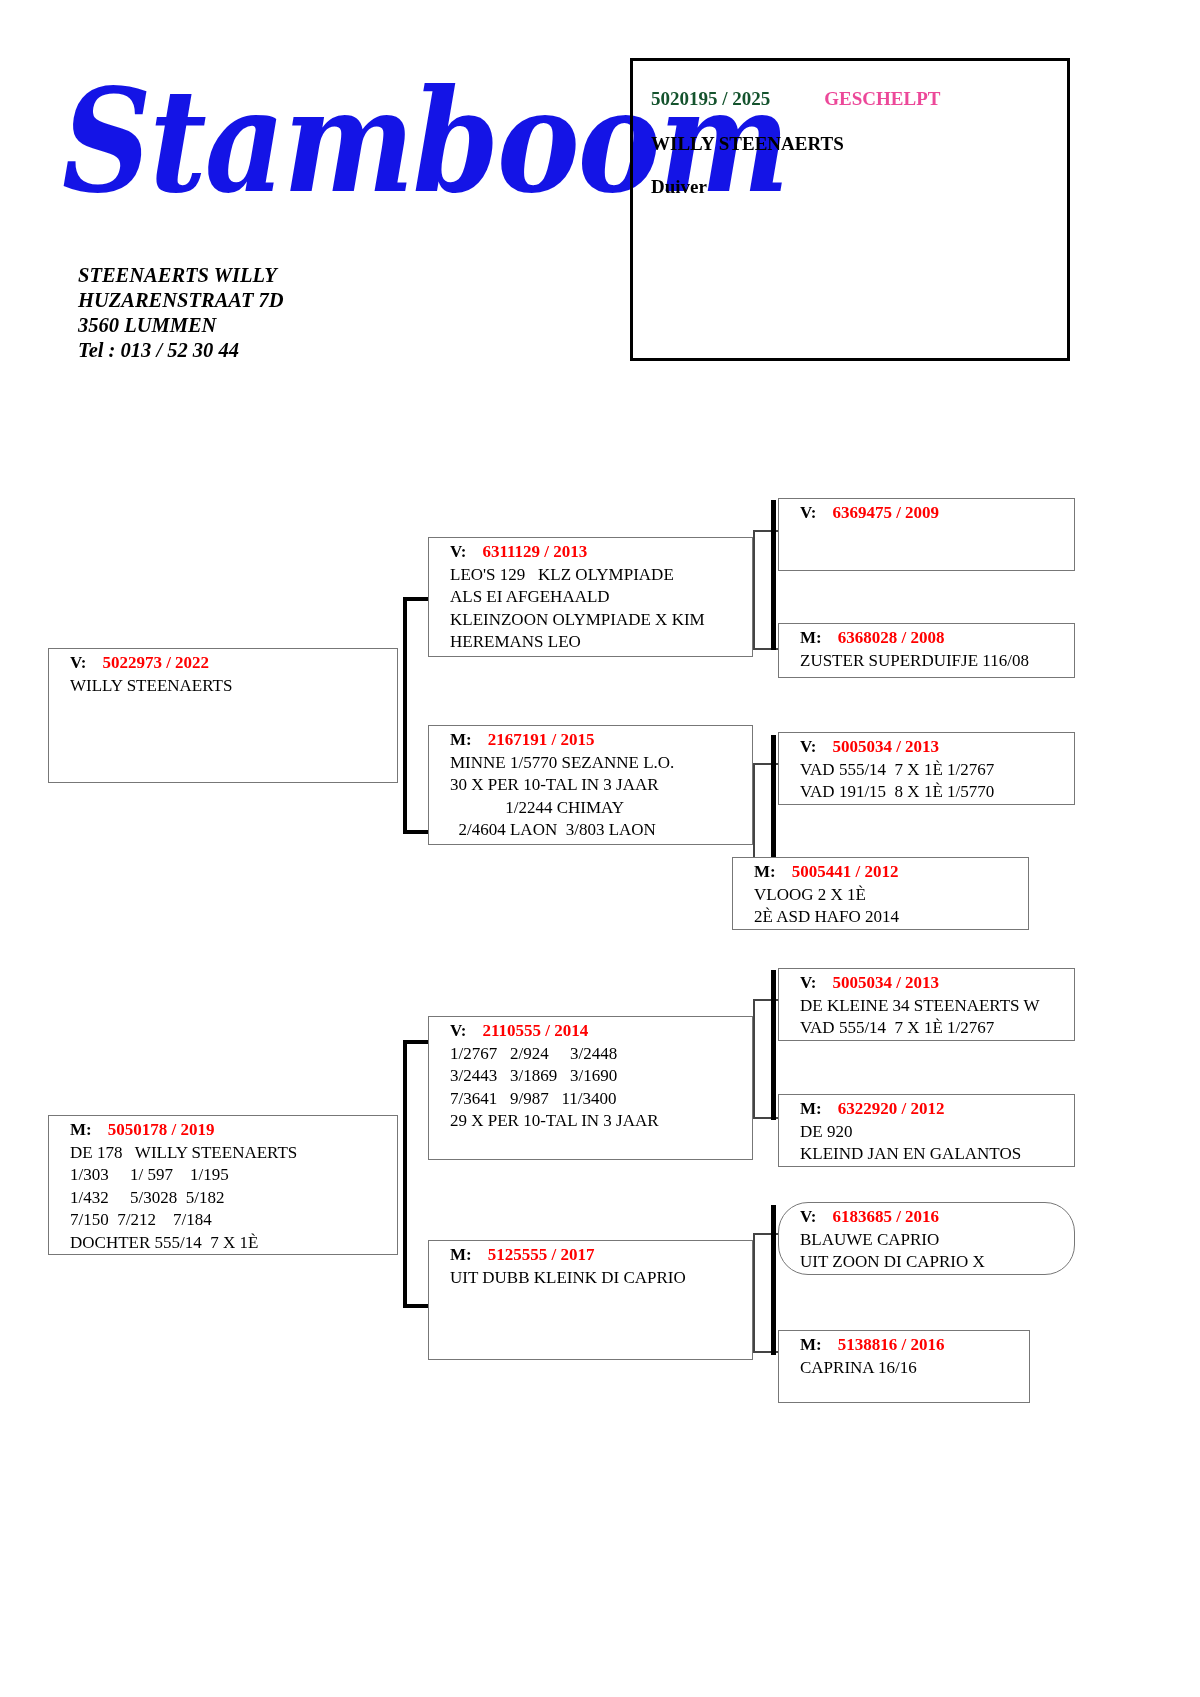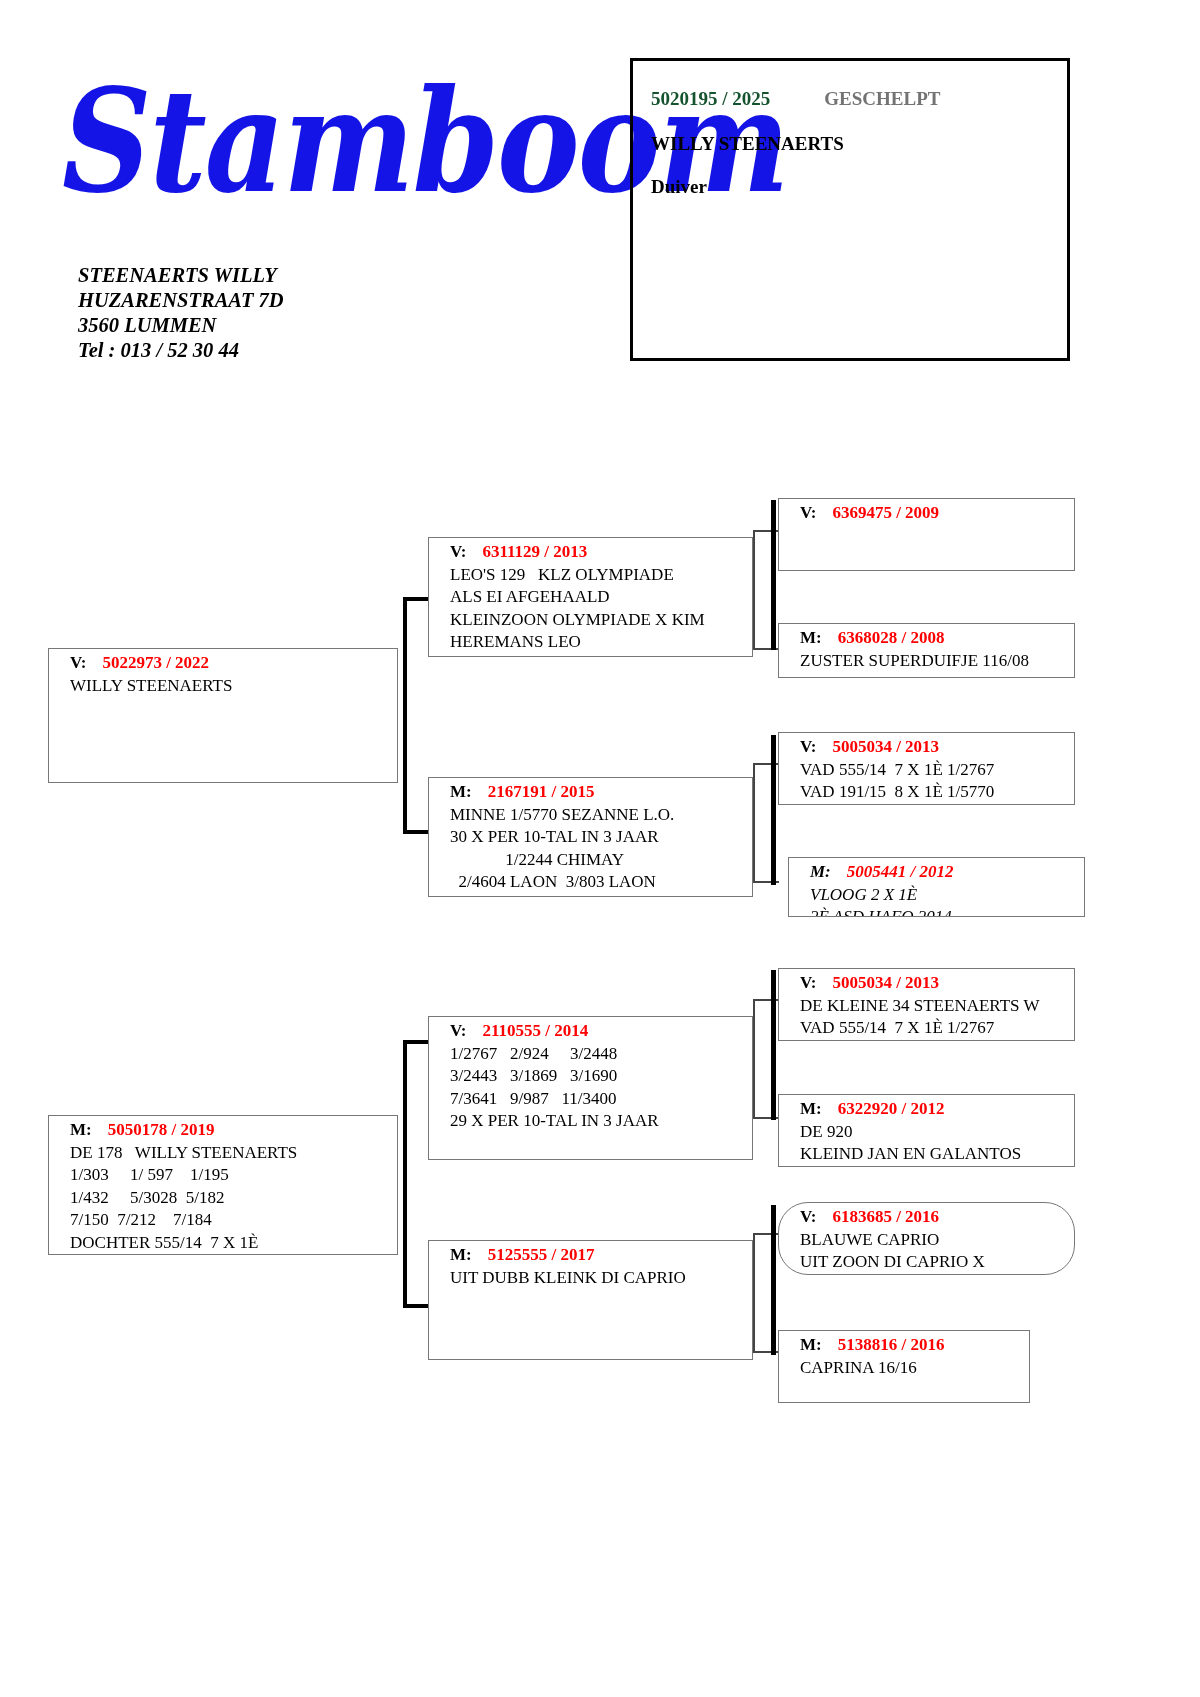--- a/index.html
+++ b/index.html
@@ -66,21 +66,21 @@
     position: absolute;
     left: 18px;
     white-space: nowrap;
     font-weight: bold;
     font-size: 19px;
   }
   .hb-line.l1 { top: 27px; }
   .hb-line.l2 { top: 72px; }
   .hb-line.l3 { top: 115px; }
   .hb-ring { color: #14532d; }
-  .hb-sex  { color: #737373; margin-left: 54px; }
+  .hb-sex  { color: #ec4899; margin-left: 54px; }
 
   
   .pbox {
     position: absolute;
     box-sizing: border-box;
     border: 1px solid #777777;
     background: #ffffff;
     padding: 3px 0 0 21px;
     font-size: 17px;
     line-height: 22.5px;
@@ -178,21 +178,21 @@
   <div class="pbox" style="left:428px; top:537px; width:325px; height:120px;">
     <div class="hdr">
       <span class="lbl">V:</span><span class="ring">6311129 / 2013</span>
     </div>
     <div class="txt">LEO'S 129   KLZ OLYMPIADE
 ALS EI AFGEHAALD
 KLEINZOON OLYMPIADE X KIM
 HEREMANS LEO</div>
   </div>
 
-  <div class="pbox" style="left:428px; top:777px; width:325px; height:120px;">
+  <div class="pbox" style="left:428px; top:725px; width:325px; height:120px;">
     <div class="hdr">
       <span class="lbl">M:</span><span class="ring">2167191 / 2015</span>
     </div>
     <div class="txt">MINNE 1/5770 SEZANNE L.O.
 30 X PER 10-TAL IN 3 JAAR
              1/2244 CHIMAY
   2/4604 LAON  3/803 LAON</div>
   </div>
 
   <div class="pbox" style="left:428px; top:1006px; width:325px; height:144px;margin-top:10px;">
@@ -227,21 +227,21 @@
   </div>
 
   <div class="pbox" style="left:778px; top:732px; width:297px; height:73px;">
     <div class="hdr">
       <span class="lbl">V:</span><span class="ring">5005034 / 2013</span>
     </div>
     <div class="txt">VAD 555/14  7 X 1È 1/2767
 VAD 191/15  8 X 1È 1/5770</div>
   </div>
 
-  <div class="pbox" style="left:788px; top:857px; width:297px; height:60px;font-style:italic;">
+  <div class="pbox" style="left:732px; top:857px; width:297px; height:73px;">
     <div class="hdr">
       <span class="lbl">M:</span><span class="ring">5005441 / 2012</span>
     </div>
     <div class="txt">VLOOG 2 X 1È
 2È ASD HAFO 2014</div>
   </div>
 
   <div class="pbox" style="left:778px; top:968px; width:297px; height:73px;">
     <div class="hdr">
       <span class="lbl">V:</span><span class="ring">5005034 / 2013</span>

